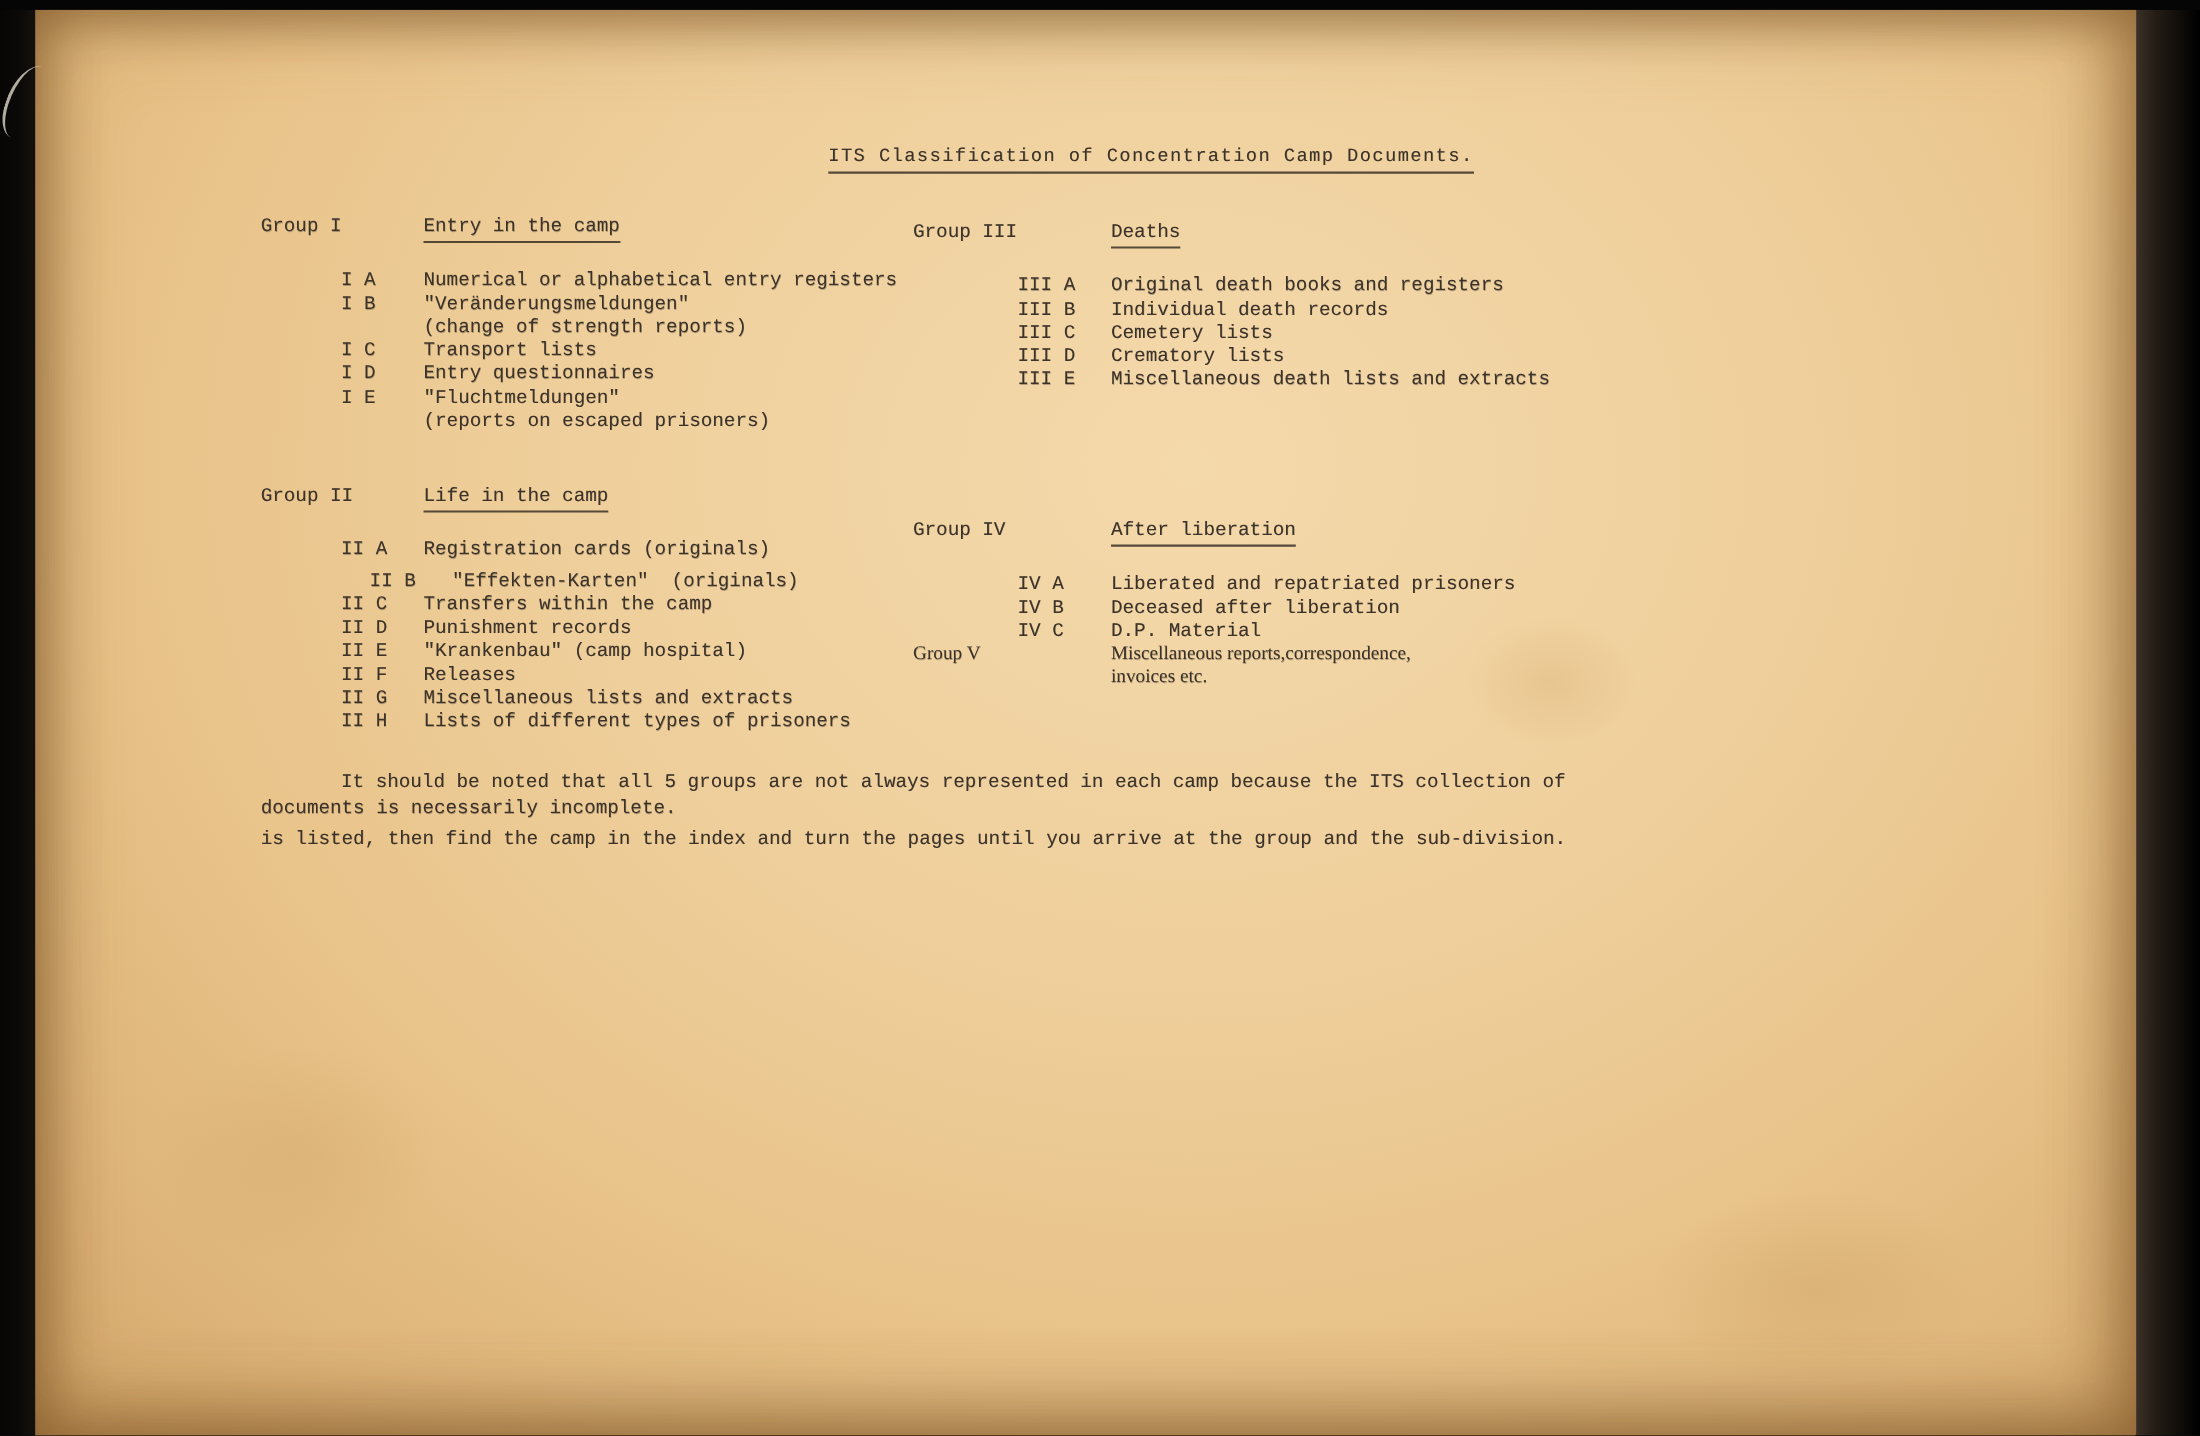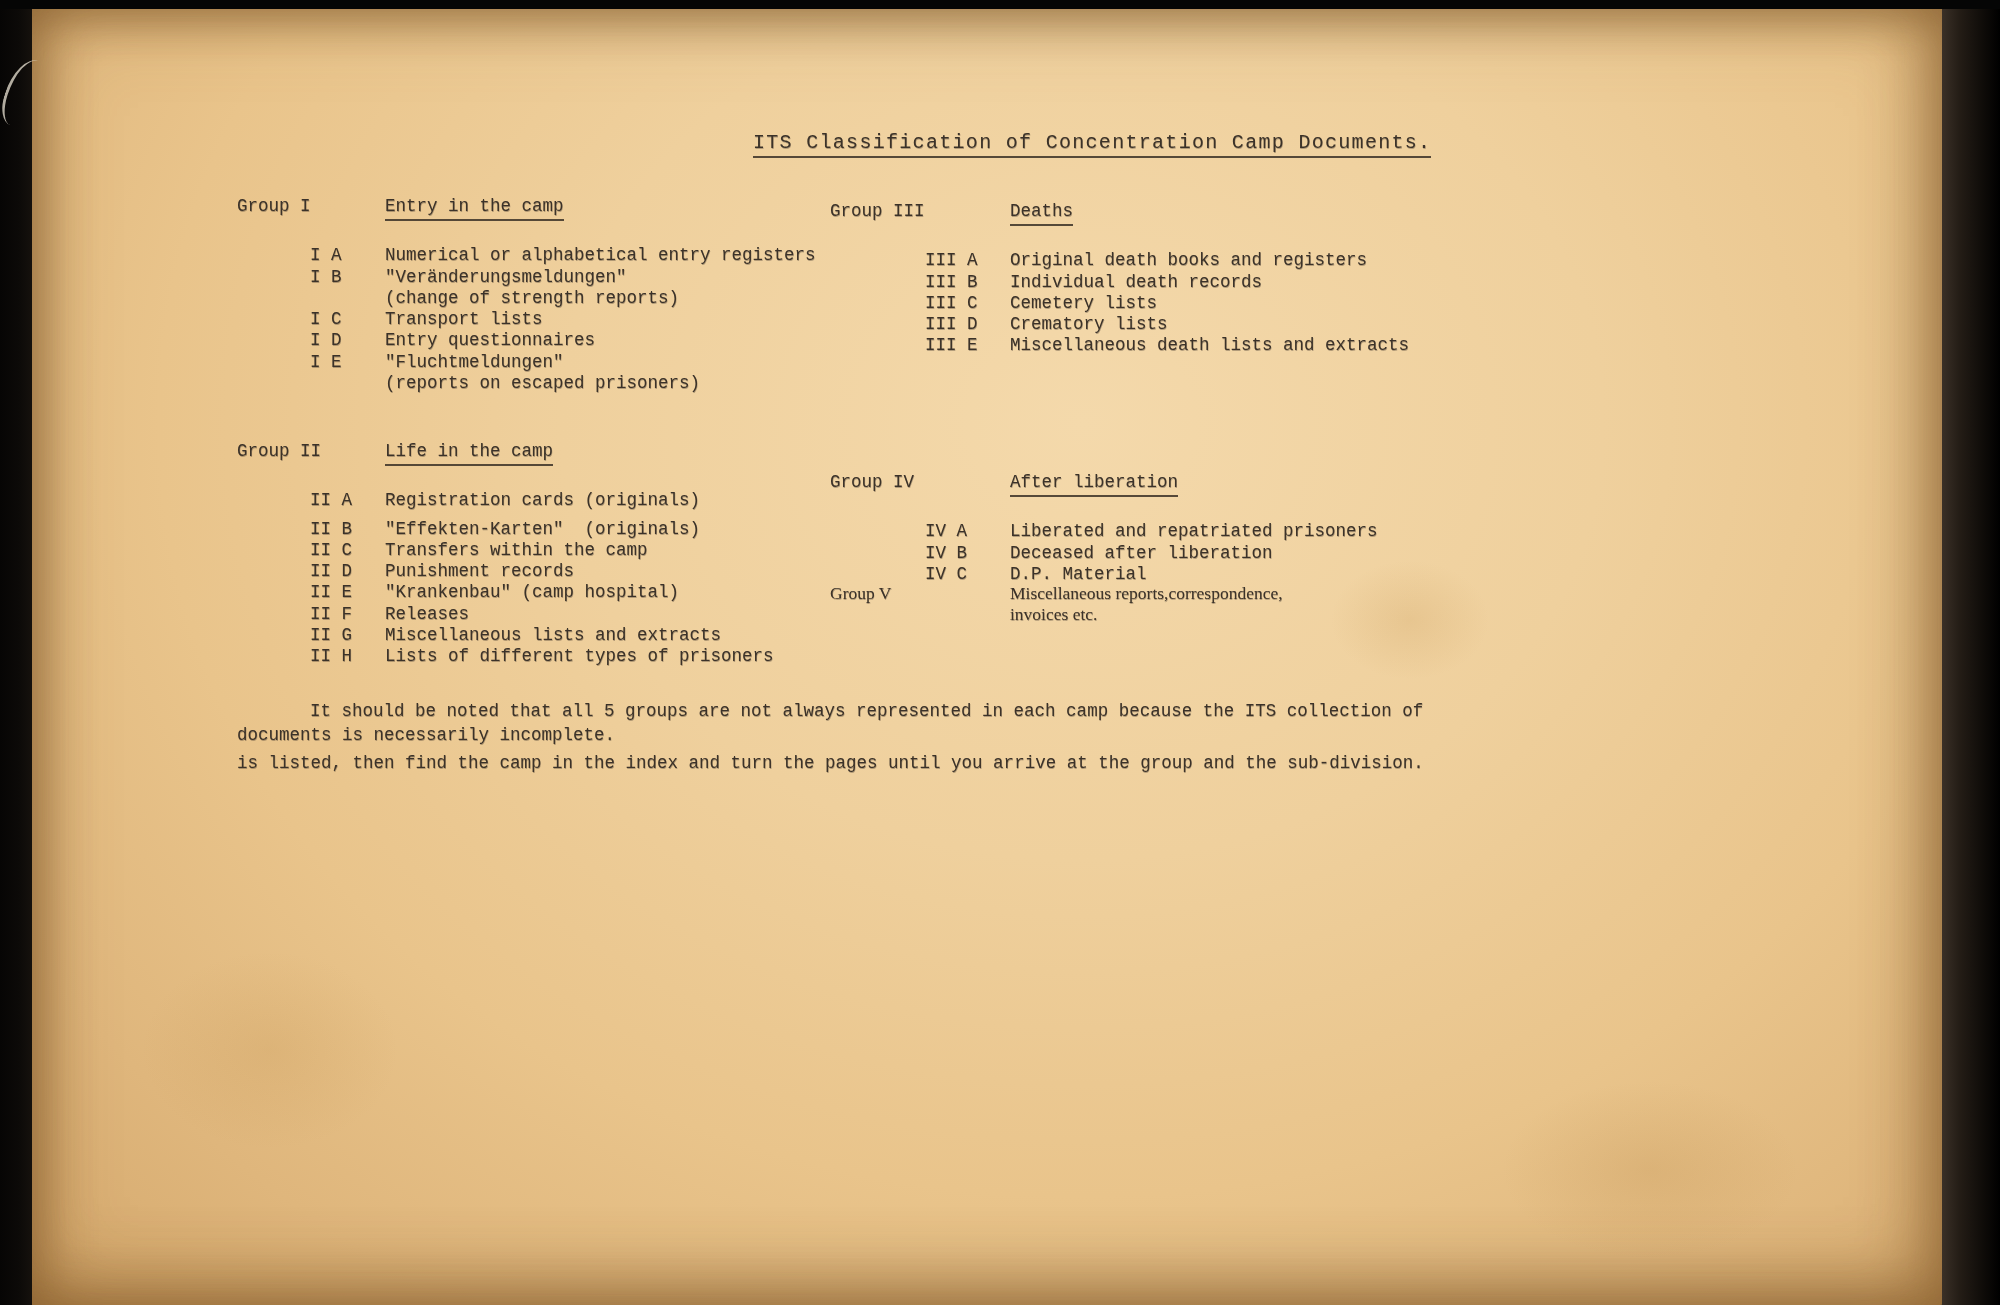--- a/index.html
+++ b/index.html
@@ -76,21 +76,21 @@
   .type {
     color: #3b3229;
     font-size: 17.5px;
     line-height: 21.3px;
     text-shadow: 0.4px 0.6px 0 rgba(60, 50, 40, 0.35);
     white-space: pre;
   }
   .page-title {
     position: absolute;
     left: 753px; top: 132px;
-    font-size: 20px;
+    font-size: 17px;
     letter-spacing: 1.3px;
     border-bottom: 2px solid rgba(58, 48, 38, 0.85);
     padding-bottom: 3px;
     z-index: 6;
   }
   .group {
     position: absolute;
     z-index: 6;
   }
   .group-head { display: flex; }
@@ -176,21 +176,21 @@
   <section class="group" style="left:237px; top:441px;">
     <div class="group-head">
       <span class="type group-label label-cell-left">Group II</span>
       <span class="type underline">Life in the camp</span>
     </div>
     <div class="rows rows-left">
       <div class="row">
         <span class="type code-left">II A</span>
         <span class="type">Registration cards (originals)</span>
       </div>
-      <div class="row" style="margin-top:7px;">
+      <div class="row" style="margin-top:7px;margin-left:26px;">
         <span class="type code-left">II B</span>
         <span class="type">"Effekten-Karten"  (originals)</span>
       </div>
       <div class="row">
         <span class="type code-left">II C</span>
         <span class="type">Transfers within the camp</span>
       </div>
       <div class="row">
         <span class="type code-left">II D</span>
         <span class="type">Punishment records</span>

